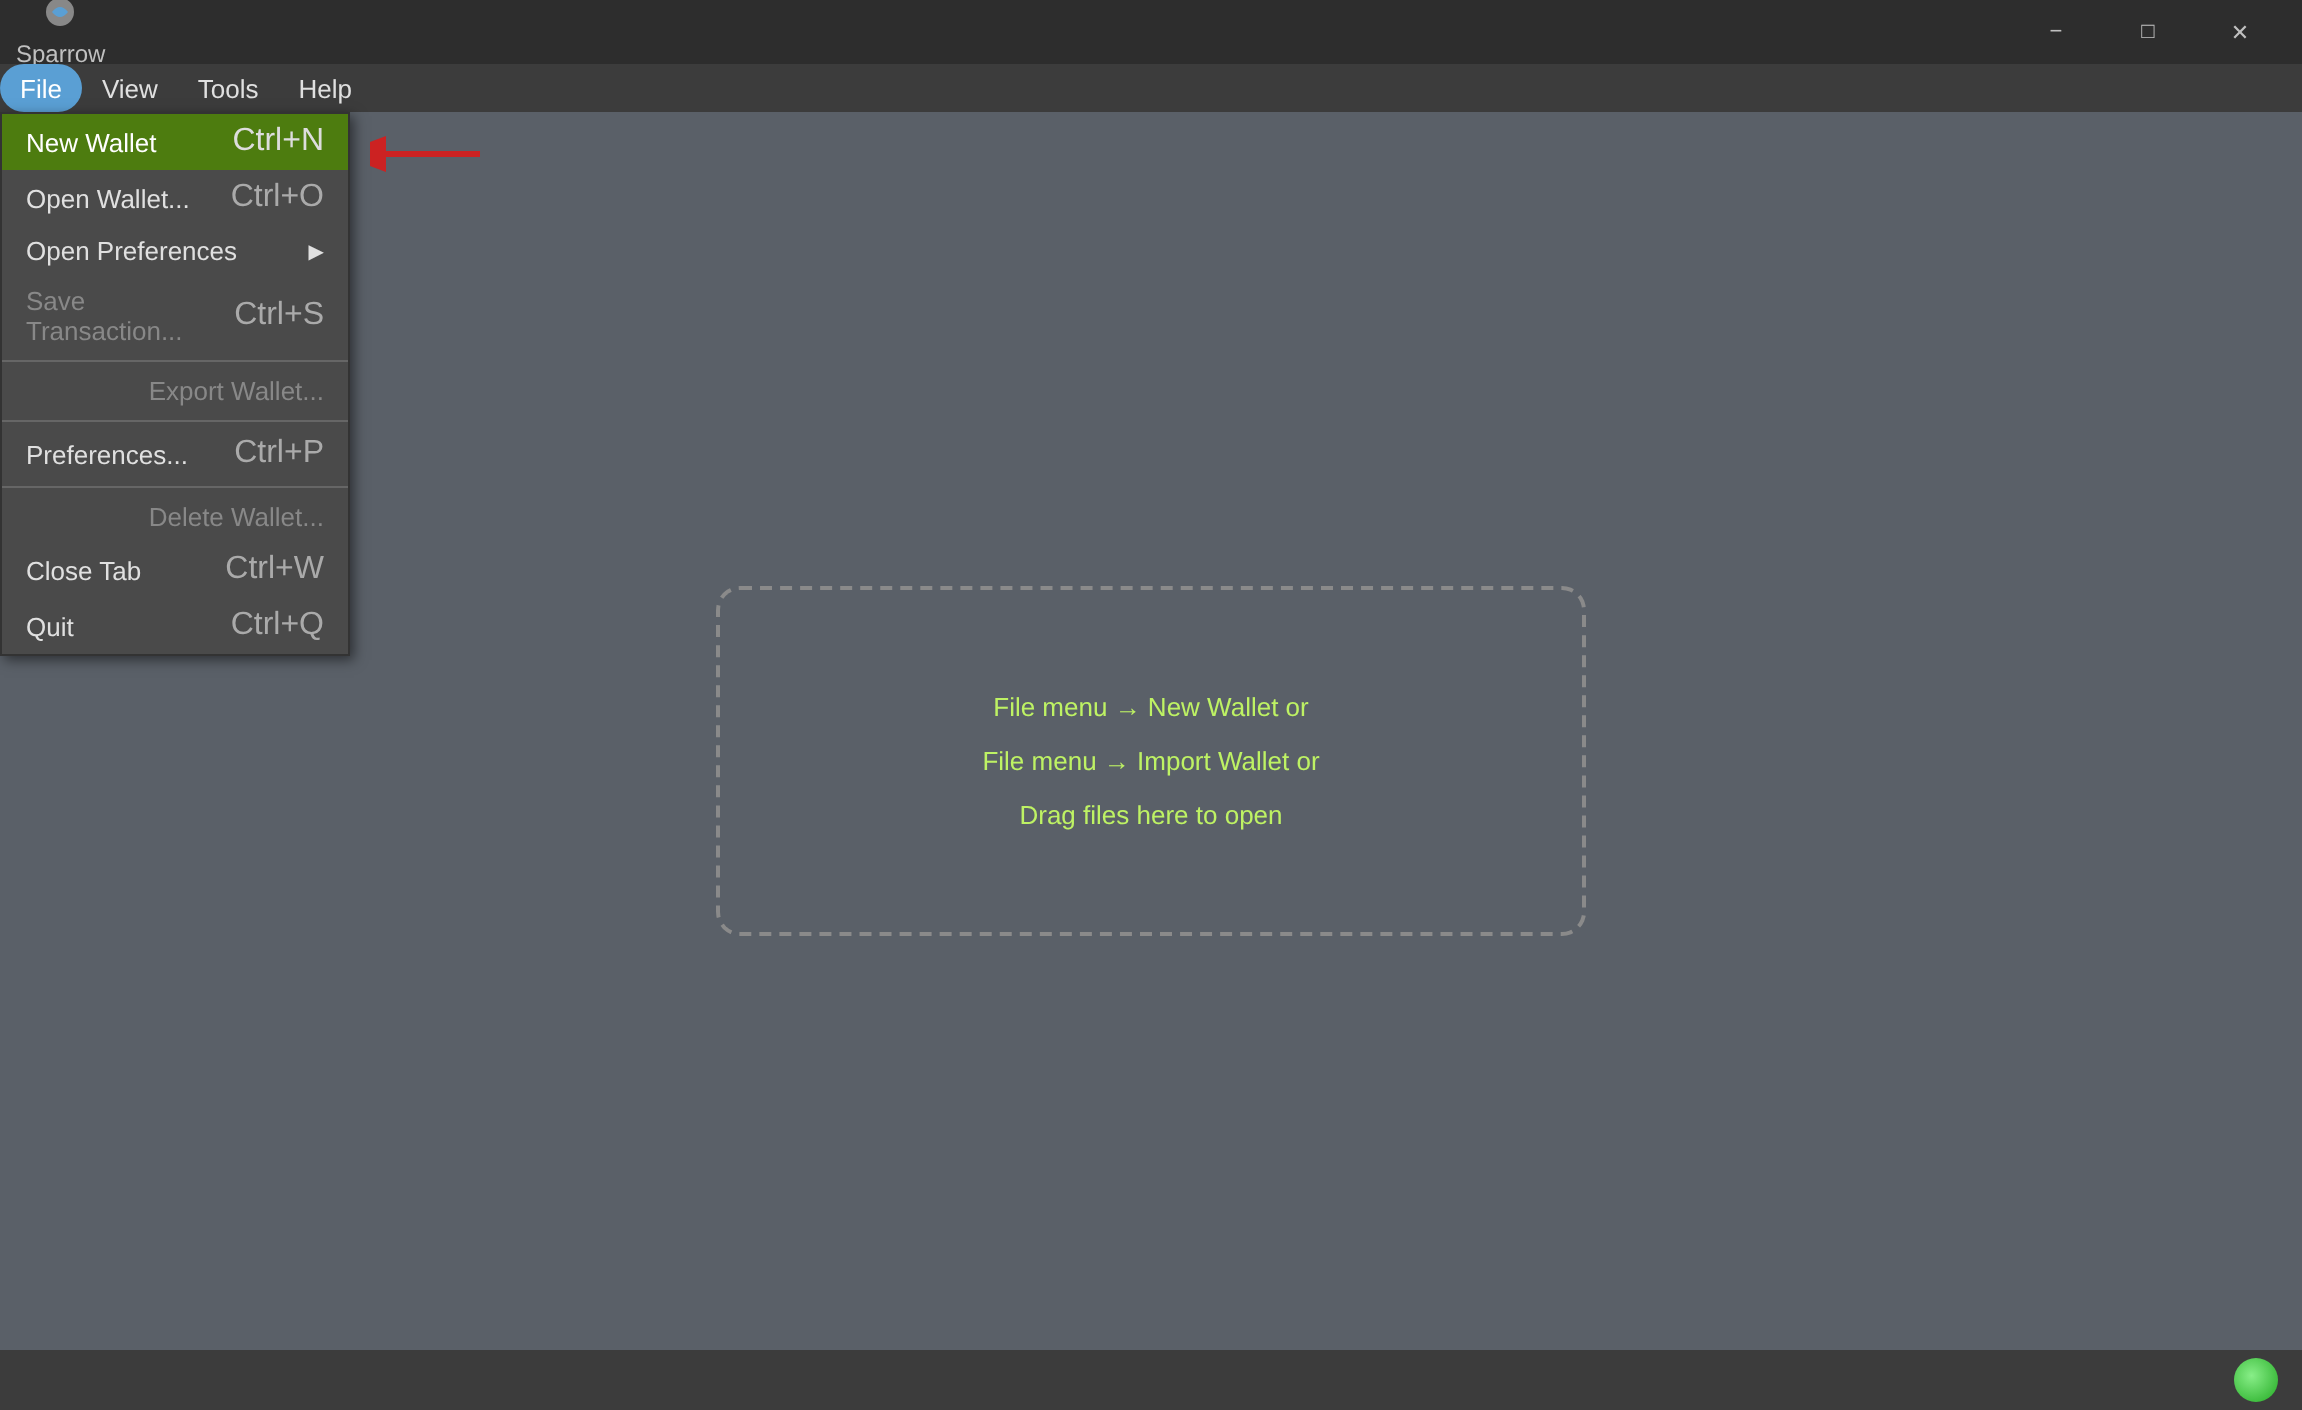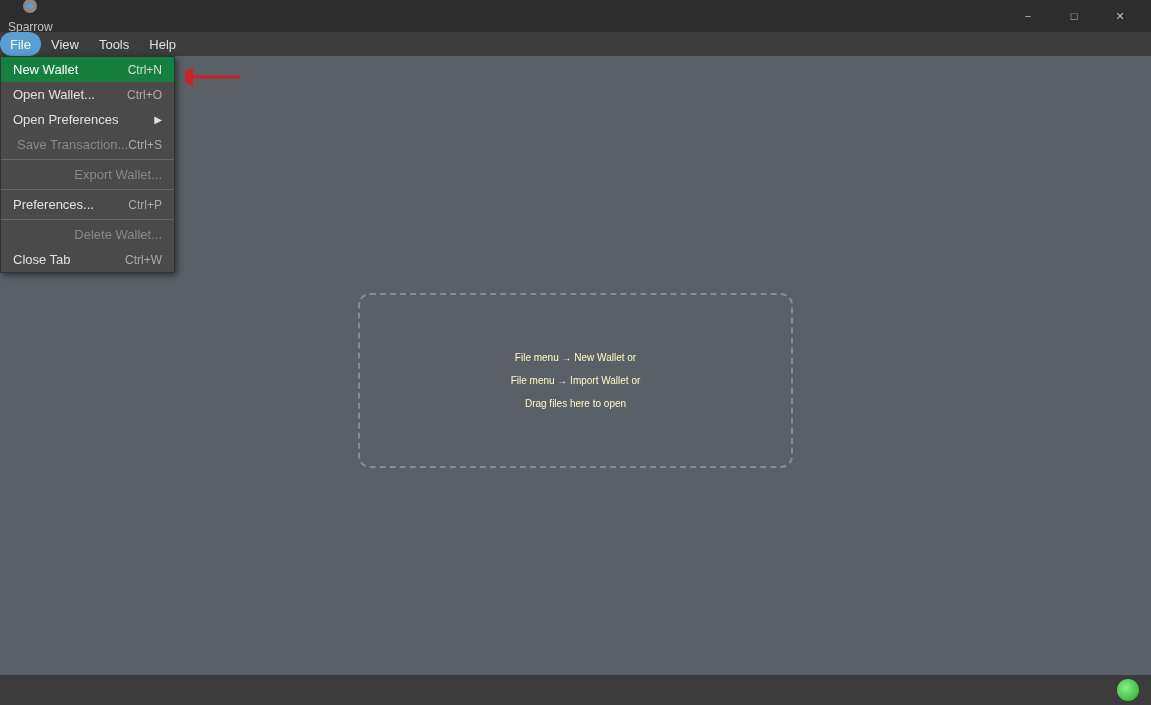--- a/index.html
+++ b/index.html
@@ -97,36 +97,36 @@
       display: flex;
       align-items: center;
       justify-content: space-between;
       padding: 5px 12px;
       cursor: pointer;
       color: #e0e0e0;
       font-size: 13px;
       position: relative;
     }
     .dropdown-item.highlighted {
-      background: #15803d;
+      background: #4d7c0f;
       color: #fff;
     }
     .dropdown-item.disabled {
       color: #888;
       cursor: default;
       justify-content: flex-end;
     }
     .dropdown-separator {
       height: 1px;
       background: #666;
       margin: 2px 0;
     }
     .shortcut {
       color: #aaa;
-      font-size: 12px;
+      font-size: 16px;
     }
     .dropdown-item.highlighted .shortcut {
       color: #ddd;
     }
     .submenu-arrow {
       font-size: 10px;
     }
 
     
     .main-content {
@@ -145,22 +145,22 @@
       height: 175px;
       border: 2px dashed #8a8a8a;
       border-radius: 12px;
       display: flex;
       flex-direction: column;
       align-items: center;
       justify-content: center;
       gap: 12px;
     }
     .drop-zone-text {
-      color: #fef9c3;
-      font-size: 10px;
+      color: #bef264;
+      font-size: 13px;
     }
 
     
     .arrow-annotation {
       position: absolute;
       top: 62px;
       left: 185px;
       z-index: 1100;
       pointer-events: none;
     }
@@ -251,20 +251,24 @@
       <div class="dropdown-item disabled">
         <span>Delete Wallet...</span>
         <span class="shortcut"></span>
       </div>
 
       <div class="dropdown-item">
         <span>Close Tab</span>
         <span class="shortcut">Ctrl+W</span>
       </div>
 
+      <div class="dropdown-item">
+        <span>Quit</span>
+        <span class="shortcut">Ctrl+Q</span>
+      </div>
     </div>
   </div>
   <div class="menu-item">
     <span>View</span>
   </div>
   <div class="menu-item">
     <span>Tools</span>
   </div>
   <div class="menu-item">
     <span>Help</span>

